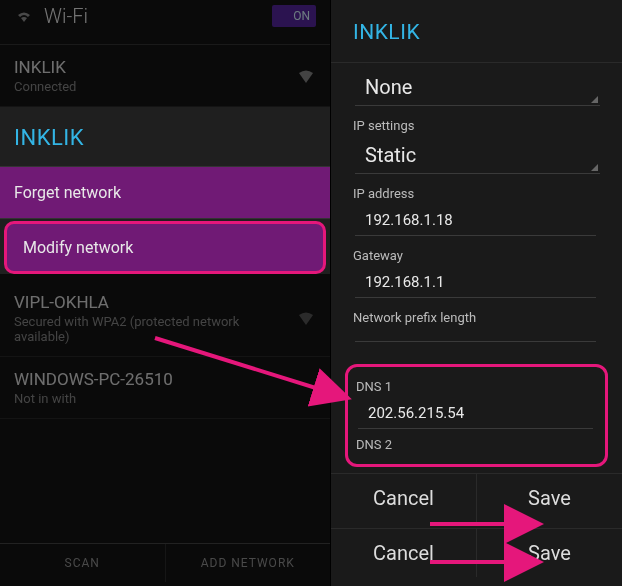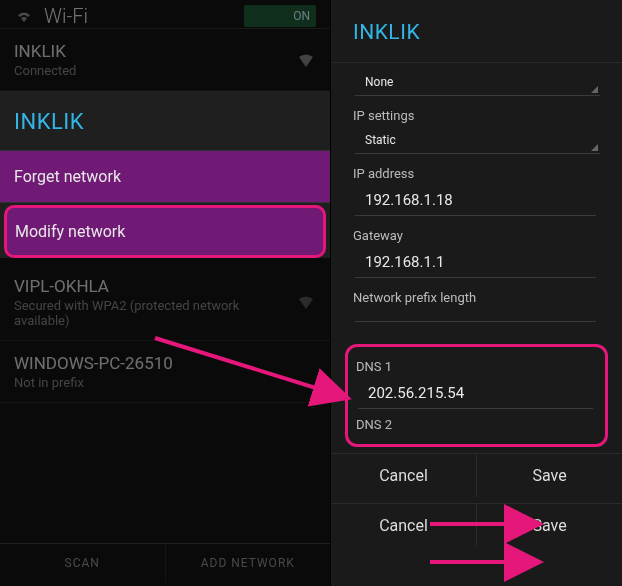--- a/index.html
+++ b/index.html
@@ -27,34 +27,34 @@
     width: 292px;
     height: 100%;
     background: #1a1a1a;
     border-left: 1px solid #000;
     position: relative;
   }
   
   .wifi-header {
     display: flex;
     align-items: center;
-    padding: 4px 14px 0 14px;
+    padding: 4px 14px 16px 14px;
     border-bottom: 1px solid #2a2a2a;
     opacity: 0.5;
   }
   .wifi-header .title {
     flex: 1;
     color: #ddd;
     font-size: 20px;
     font-weight: 300;
   }
   .toggle-on {
-    width: 72px;
+    width: 44px;
     height: 22px;
-    background: #14532d;
+    background: #4c1d95;
     color: #cdeaf5;
     font-size: 12px;
     display: flex;
     align-items: center;
     justify-content: flex-end;
     padding: 0 6px;
     border-radius: 2px;
   }
   .net-item {
     padding: 12px 14px;
@@ -94,21 +94,21 @@
     color: #e8e8e8;
     font-size: 16px;
     padding: 16px 14px;
     border-bottom: 1px solid #333;
     background: #701a75;
   }
   .dialog-option.highlight {
     border: 3px solid #e5177b;
     border-radius: 10px;
     margin: 2px 4px;
-    padding: 14px 8px;
+    padding: 14px 16px;
   }
   .bottom-bar {
     position: absolute;
     bottom: 4px;
     left: 0;
     width: 100%;
     display: flex;
     border-top: 1px solid #222;
   }
   .bottom-bar .btn {
@@ -145,21 +145,21 @@
     font-size: 15px;
     padding: 6px 6px 6px 10px;
     border: none;
     border-bottom: 1px solid #3a3a3a;
     background: transparent;
     width: calc(100% - 6px);
     margin-left: 2px;
   }
   .r-select {
     color: #e8e8e8;
-    font-size: 12px;
+    font-size: 20px;
     padding: 6px 6px 6px 10px;
     border-bottom: 1px solid #3a3a3a;
     position: relative;
     margin-left: 2px;
   }
   .r-select::after {
     content: '';
     position: absolute;
     right: 2px;
     bottom: 2px;
@@ -177,21 +177,21 @@
   .dns-box .r-label { margin-top: 8px; }
   .r-buttons {
     display: flex;
     border-top: 1px solid #2a2a2a;
     margin-top: 6px;
   }
   .r-buttons .rbtn {
     flex: 1;
     text-align: center;
     color: #ddd;
-    font-size: 16px;
+    font-size: 20px;
     padding: 12px 0;
     border-right: 1px solid #2a2a2a;
   }
   .r-buttons .rbtn:last-child { border-right: none; }
   
   .arrow {
     position: absolute;
     pointer-events: none;
   }
   svg { display: block; }
@@ -239,21 +239,21 @@
       <span class="wifi-icon">
         <svg width="20" height="16" viewBox="0 0 20 16">
             <path d="M10 15 L17 5 Q10 0 3 5 Z" fill="#555"></path>
           </svg>
       </span>
     </div>
 
     <div class="net-item dim">
       <div class="net-info">
         <div class="net-name">WINDOWS-PC-26510</div>
-        <div class="net-sub">Not in prefix</div>
+        <div class="net-sub">Not in with</div>
       </div>
     </div>
 
     <div class="bottom-bar">
       <div class="btn">SCAN</div>
       <div class="btn">ADD NETWORK</div>
     </div>
   </div>
 
   <div class="right-panel">

